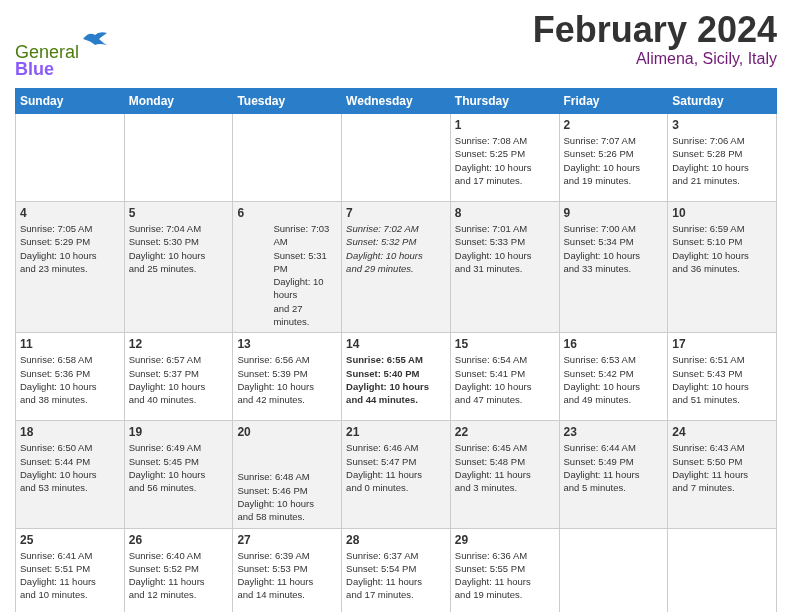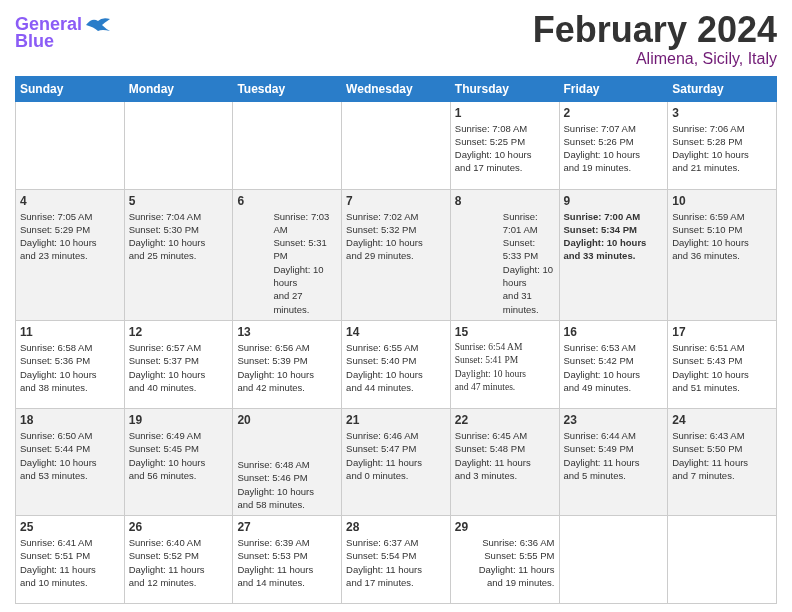--- a/index.html
+++ b/index.html
@@ -16,22 +16,23 @@
       justify-content: space-between;
       margin-bottom: 8px;
     }
     .logo {
       display: flex;
       align-items: center;
       margin-top: 4px;
     }
     .logo-text-general {
       font-size: 18px;
-      font-weight: bold;
-      color: #8b5cf6;
+      font-weight: normal;
+      color: #4d7c0f;
+      margin-top: 28px;
     }
     .logo-text-blue {
       font-size: 18px;
       font-weight: bold;
       color: #8b5cf6;
     }
     .logo-bird {
       width: 28px;
       height: 20px;
       margin-left: 2px;
@@ -167,35 +168,35 @@
         </td>
         <td>
           <span class="day-num">6</span>
           <div class="day-info" style="white-space: pre-line; margin-left: 36px;">Sunrise: 7:03 AM
 Sunset: 5:31 PM
 Daylight: 10 hours
 and 27 minutes.</div>
         </td>
         <td>
           <span class="day-num">7</span>
-          <div class="day-info" style="white-space: pre-line;">Sunrise: 7:02 AM
+          <div class="day-info" style="white-space: pre-line; font-style: italic;">Sunrise: 7:02 AM
 Sunset: 5:32 PM
 Daylight: 10 hours
 and 29 minutes.</div>
         </td>
         <td>
           <span class="day-num">8</span>
-          <div class="day-info" style="white-space: pre-line; margin-left: 48px;">Sunrise: 7:01 AM
+          <div class="day-info" style="white-space: pre-line;">Sunrise: 7:01 AM
 Sunset: 5:33 PM
 Daylight: 10 hours
 and 31 minutes.</div>
         </td>
         <td>
           <span class="day-num">9</span>
-          <div class="day-info" style="white-space: pre-line; font-weight: bold;">Sunrise: 7:00 AM
+          <div class="day-info" style="white-space: pre-line;">Sunrise: 7:00 AM
 Sunset: 5:34 PM
 Daylight: 10 hours
 and 33 minutes.</div>
         </td>
         <td>
           <span class="day-num">10</span>
           <div class="day-info" style="white-space: pre-line;">Sunrise: 6:59 AM
 Sunset: 5:10 PM
 Daylight: 10 hours
 and 36 minutes.</div>
@@ -218,28 +219,28 @@
         </td>
         <td>
           <span class="day-num">13</span>
           <div class="day-info" style="white-space: pre-line;">Sunrise: 6:56 AM
 Sunset: 5:39 PM
 Daylight: 10 hours
 and 42 minutes.</div>
         </td>
         <td>
           <span class="day-num">14</span>
-          <div class="day-info" style="white-space: pre-line;">Sunrise: 6:55 AM
+          <div class="day-info" style="white-space: pre-line; font-weight: bold;">Sunrise: 6:55 AM
 Sunset: 5:40 PM
 Daylight: 10 hours
 and 44 minutes.</div>
         </td>
         <td>
           <span class="day-num">15</span>
-          <div class="day-info" style="white-space: pre-line; font-family: Liberation Serif, serif;">Sunrise: 6:54 AM
+          <div class="day-info" style="white-space: pre-line;">Sunrise: 6:54 AM
 Sunset: 5:41 PM
 Daylight: 10 hours
 and 47 minutes.</div>
         </td>
         <td>
           <span class="day-num">16</span>
           <div class="day-info" style="white-space: pre-line;">Sunrise: 6:53 AM
 Sunset: 5:42 PM
 Daylight: 10 hours
 and 49 minutes.</div>
@@ -327,21 +328,21 @@
         </td>
         <td>
           <span class="day-num">28</span>
           <div class="day-info" style="white-space: pre-line;">Sunrise: 6:37 AM
 Sunset: 5:54 PM
 Daylight: 11 hours
 and 17 minutes.</div>
         </td>
         <td>
           <span class="day-num">29</span>
-          <div class="day-info" style="white-space: pre-line; text-align: right;">Sunrise: 6:36 AM
+          <div class="day-info" style="white-space: pre-line;">Sunrise: 6:36 AM
 Sunset: 5:55 PM
 Daylight: 11 hours
 and 19 minutes.</div>
         </td>
         <td></td>
         <td></td>
       </tr>
     </tbody>
 </table>
 

